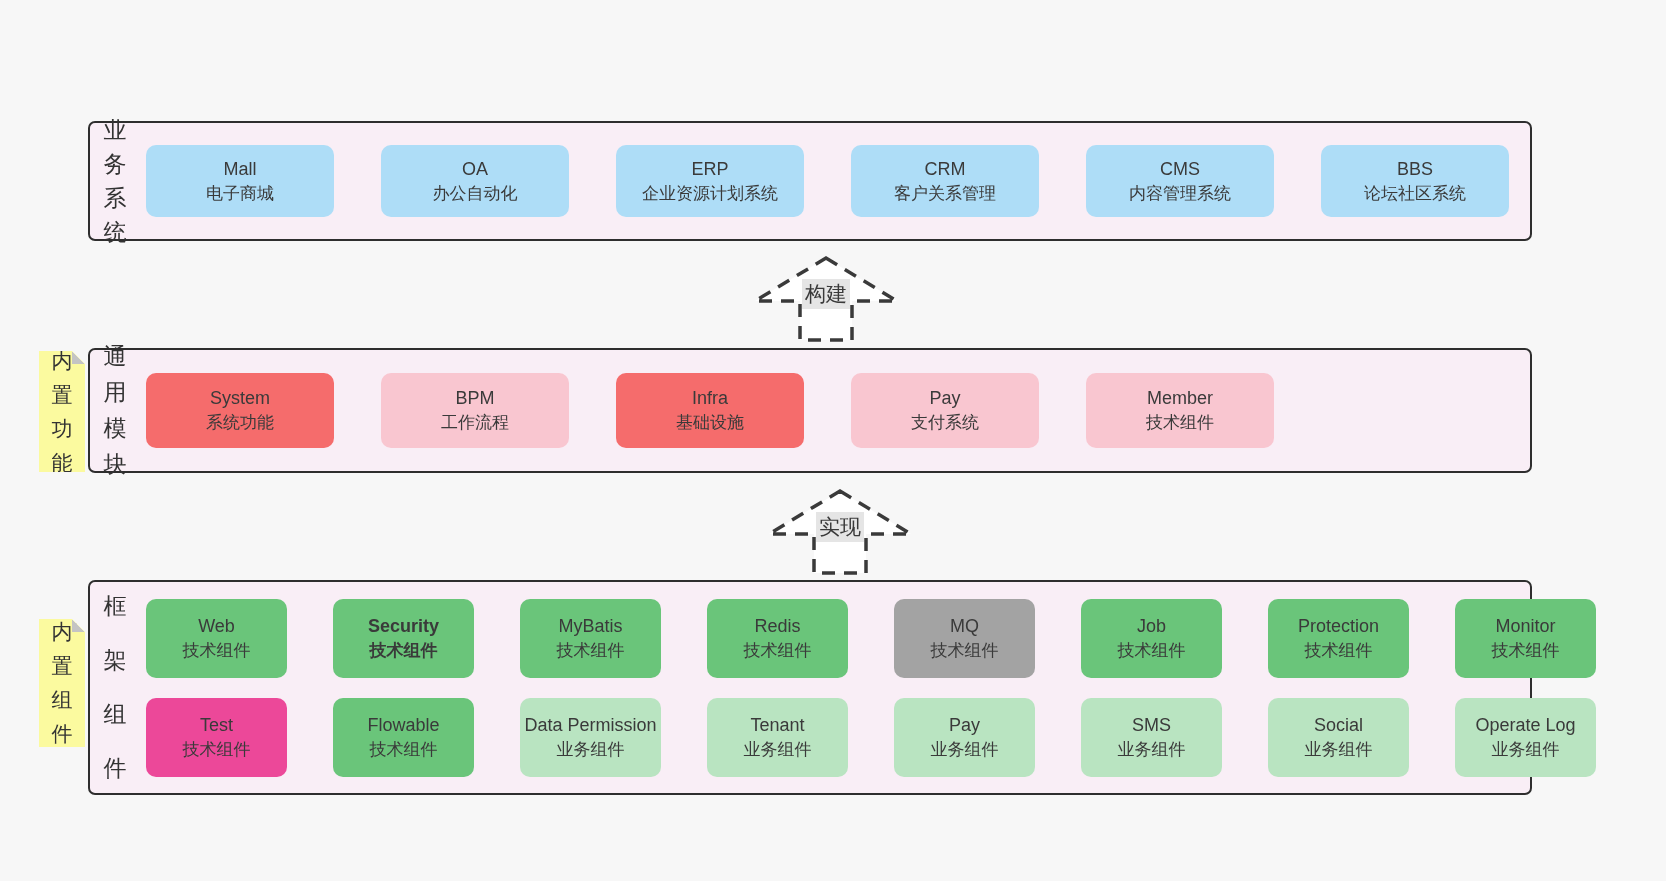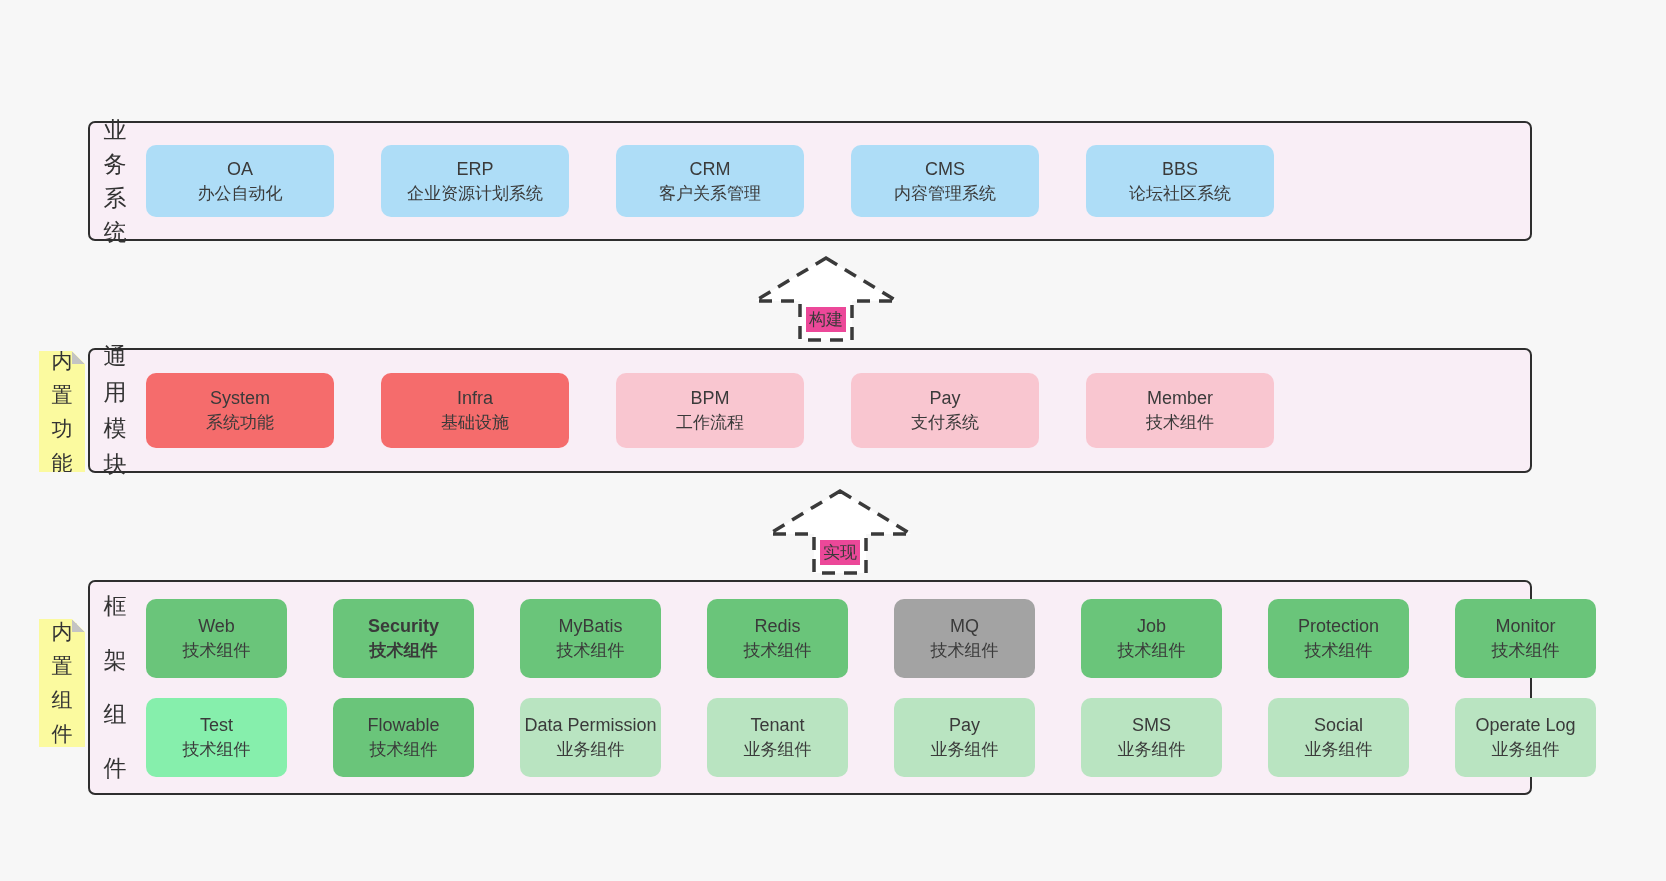--- a/index.html
+++ b/index.html
@@ -53,38 +53,42 @@
     background:linear-gradient(225deg,rgba(0,0,0,0) 50%,#c4c4c4 50%);
   }
   .band-modules .note{top:1px;height:121px;}
   .band-components .note{top:37px;height:128px;}
   
   .arrow{position:absolute;width:150px;height:88px;}
   .arrow-build{top:255px;left:751px;}
   .arrow-implement{top:488px;left:765px;}
   .arrow svg{display:block;width:150px;height:88px;}
   .arrow .arrow-label{
-    position:absolute;left:50%;top:52px;transform:translateX(-50%);
-    background:#ec4899;font-size:17px;color:#3a3a3a;padding:1px 3px;white-space:nowrap;
+    position:absolute;left:50%;top:24px;transform:translateX(-50%);
+    background:#e5e5e5;font-size:21px;color:#3a3a3a;padding:1px 3px;white-space:nowrap;
   }
 </style>
 </head>
 <body>
 
 <div class="canvas">
 
   <section class="band band-business">
     <div class="band-label">
         <span>业</span>
         <span>务</span>
         <span>系</span>
         <span>统</span>
       </div>
     <div class="band-rows">
         <div class="row">
+          <div class="box" style="background: rgb(174, 221, 247);">
+            <div class="en">Mall</div>
+            <div class="zh">电子商城</div>
+          </div>
           <div class="box" style="background: rgb(174, 221, 247);">
             <div class="en">OA</div>
             <div class="zh">办公自动化</div>
           </div>
           <div class="box" style="background: rgb(174, 221, 247);">
             <div class="en">ERP</div>
             <div class="zh">企业资源计划系统</div>
           </div>
           <div class="box" style="background: rgb(174, 221, 247);">
             <div class="en">CRM</div>
@@ -124,27 +128,27 @@
         <span>用</span>
         <span>模</span>
         <span>块</span>
       </div>
     <div class="band-rows">
         <div class="row">
           <div class="box" style="background: rgb(245, 108, 108);">
             <div class="en">System</div>
             <div class="zh">系统功能</div>
           </div>
+          <div class="box" style="background: rgb(249, 198, 208);">
+            <div class="en">BPM</div>
+            <div class="zh">工作流程</div>
+          </div>
           <div class="box" style="background: rgb(245, 108, 108);">
             <div class="en">Infra</div>
             <div class="zh">基础设施</div>
-          </div>
-          <div class="box" style="background: rgb(249, 198, 208);">
-            <div class="en">BPM</div>
-            <div class="zh">工作流程</div>
           </div>
           <div class="box" style="background: rgb(249, 198, 208);">
             <div class="en">Pay</div>
             <div class="zh">支付系统</div>
           </div>
           <div class="box" style="background: rgb(249, 198, 208);">
             <div class="en">Member</div>
             <div class="zh">技术组件</div>
           </div>
         </div>
@@ -203,21 +207,21 @@
           <div class="box" style="background: rgb(106, 197, 122);">
             <div class="en">Protection</div>
             <div class="zh">技术组件</div>
           </div>
           <div class="box" style="background: rgb(106, 197, 122);">
             <div class="en">Monitor</div>
             <div class="zh">技术组件</div>
           </div>
         </div>
         <div class="row">
-          <div class="box" style="background: #86efac;">
+          <div class="box" style="background: #ec4899;">
             <div class="en">Test</div>
             <div class="zh">技术组件</div>
           </div>
           <div class="box" style="background: rgb(106, 197, 122);">
             <div class="en">Flowable</div>
             <div class="zh">技术组件</div>
           </div>
           <div class="box" style="background: rgb(185, 228, 193);">
             <div class="en">Data Permission</div>
             <div class="zh">业务组件</div>

